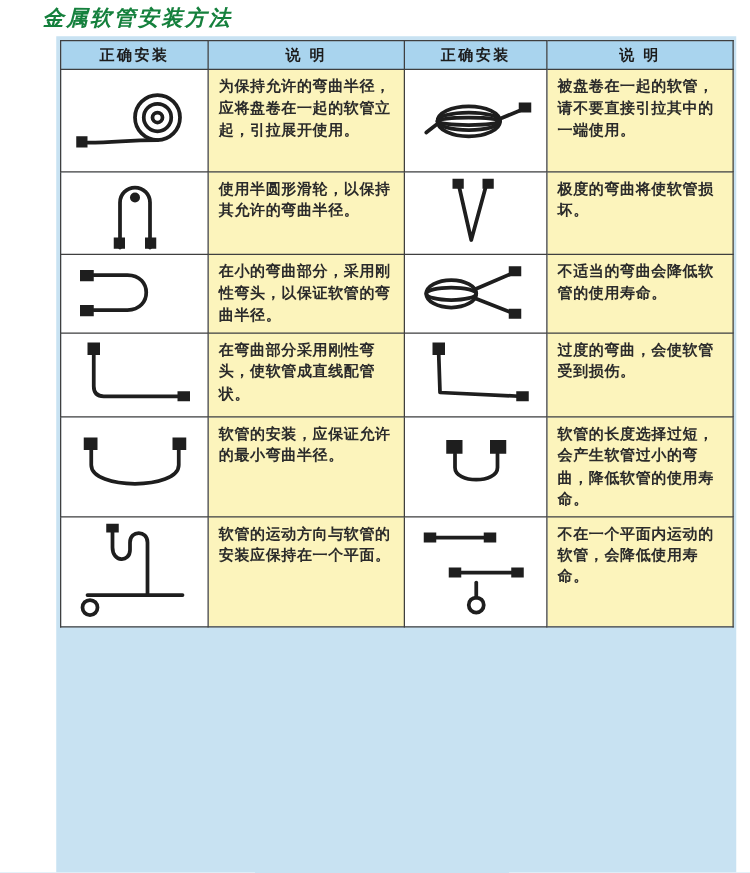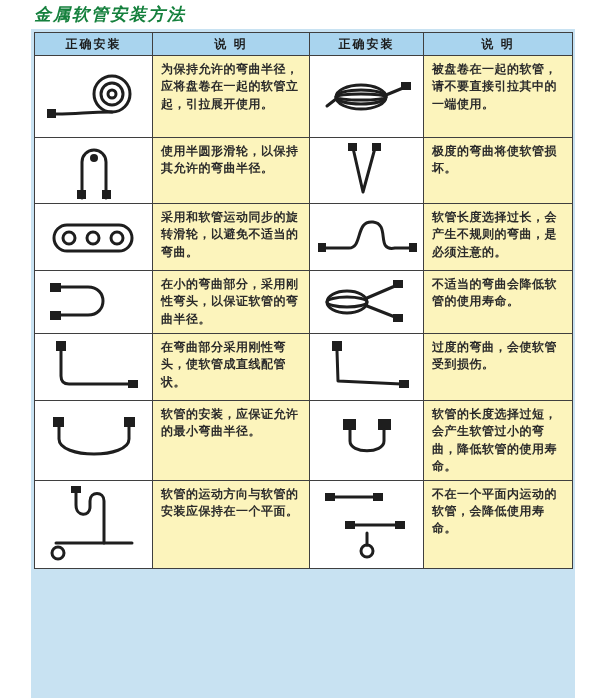--- a/index.html
+++ b/index.html
@@ -11,21 +11,21 @@
   .page-title {
     margin: 3px 0 3px 34px;
     font-family: "DejaVu Serif", "Liberation Serif", serif;
     font-style: italic;
     font-weight: bold;
     font-size: 17px;
     letter-spacing: 2px;
     color: #15803d;
   }
   .board {
-    margin-left: 31px;
+    margin-left: 45px;
     width: 544px;
     height: 669px;
     background: #c8e2f2;
     padding: 3px;
   }
   table {
     border-collapse: collapse;
     table-layout: fixed;
     width: 538px;
   }
@@ -127,43 +127,20 @@
             <path d="M36,6 L46,50 L58,6"></path>
             <rect class="f" x="31" y="1" width="9" height="8"></rect>
               <rect class="f" x="55" y="1" width="9" height="8"></rect>
           </svg>
         </td>
         <td class="desc">
             <p>极度的弯曲将使软管损坏。</p>
           </td>
       </tr>
 
-      <tr class="r3">
-        <td class="img">
-          <svg class="sketch" width="100" height="58" viewBox="0 0 100 58">
-            <rect class="o" x="10" y="17" width="78" height="26" rx="13"></rect>
-            <circle cx="25" cy="30" r="6"></circle>
-              <circle cx="49" cy="30" r="6"></circle>
-              <circle cx="73" cy="30" r="6"></circle>
-          </svg>
-        </td>
-        <td class="desc">
-            <p>采用和软管运动同步的旋转滑轮，以避免不适当的弯曲。</p>
-          </td>
-        <td class="img">
-          <svg class="sketch" width="100" height="58" viewBox="0 0 100 58">
-            <path d="M4,40 L32,40 C46,40 38,12 56,14 C74,16 58,44 78,40 L95,40"></path>
-            <rect class="f" x="1" y="35" width="8" height="9"></rect>
-              <rect class="f" x="92" y="35" width="8" height="9"></rect>
-          </svg>
-        </td>
-        <td class="desc">
-            <p>软管长度选择过长，会产生不规则的弯曲，是必须注意的。</p>
-          </td>
-      </tr>
 
       <tr class="r4">
         <td class="img">
           <svg class="sketch" width="100" height="62" viewBox="0 0 100 62">
             <rect class="f" x="6" y="12" width="11" height="9"></rect>
               <rect class="f" x="6" y="40" width="11" height="9"></rect>
             <path d="M17,16 L44,16 C64,16 64,44 44,44 L17,44"></path>
           </svg>
         </td>
         <td class="desc">

